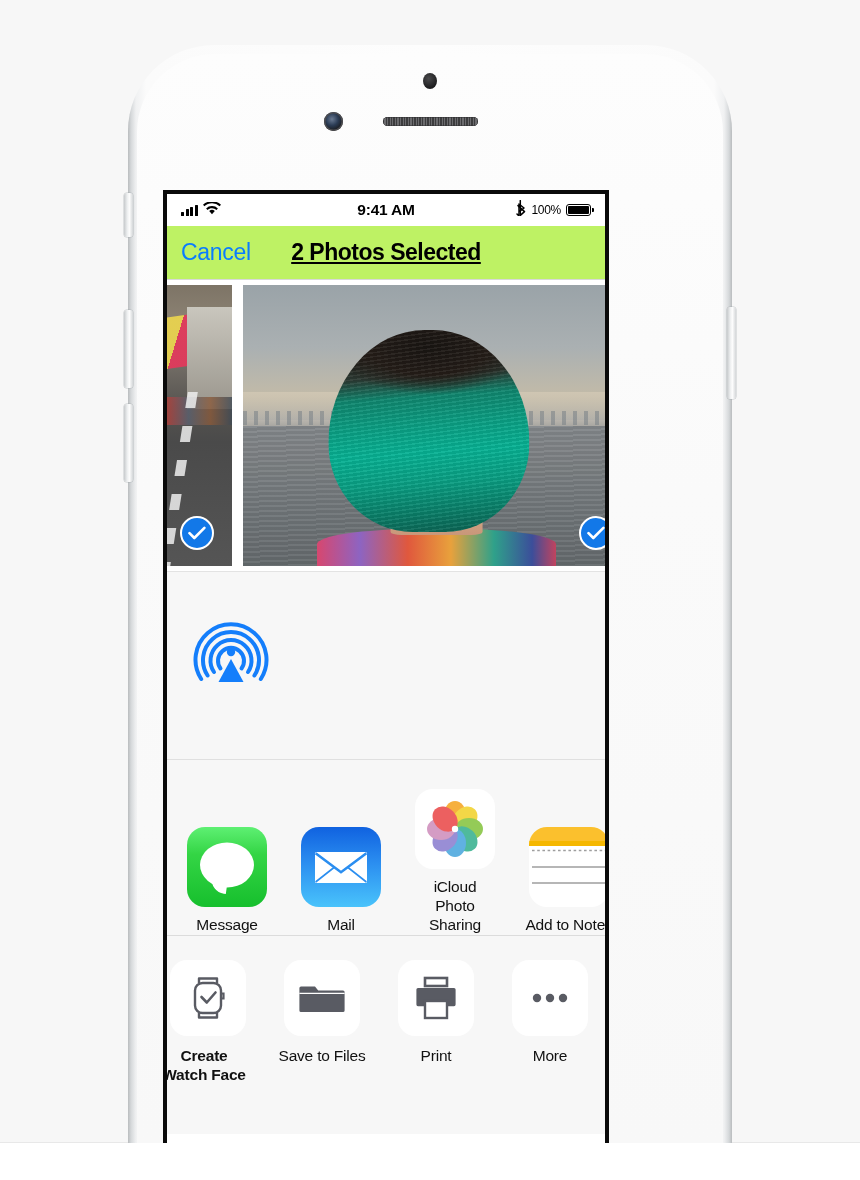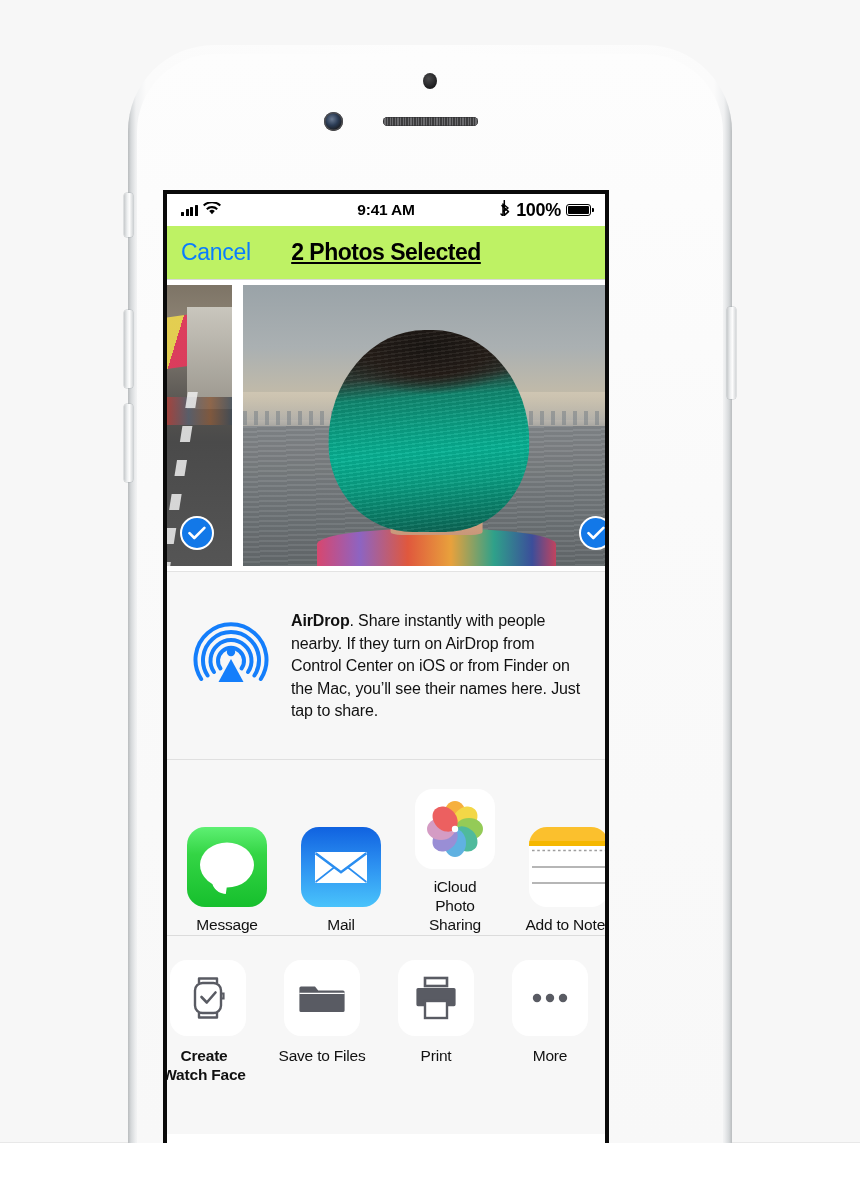--- a/index.html
+++ b/index.html
@@ -107,21 +107,21 @@
     position:absolute;left:0;right:0;text-align:center;
     font-size:15.5px;font-weight:bold;letter-spacing:-.2px;
     pointer-events:none;
   }
   .signal-bars{display:flex;align-items:flex-end;gap:1.7px;height:11px;}
   .signal-bars i{display:block;width:3px;background:#000;border-radius:.5px;}
   .signal-bars i:nth-child(1){height:4px;}
   .signal-bars i:nth-child(2){height:6.5px;}
   .signal-bars i:nth-child(3){height:9px;}
   .signal-bars i:nth-child(4){height:11px;}
-  .battery-pct{font-size:18px;font-weight:bold;letter-spacing:-.3px;}
+  .battery-pct{font-size:12px;font-weight:normal;letter-spacing:-.3px;}
   .battery{
     width:25px;height:12px;border:1.6px solid #000;border-radius:3px;
     position:relative;padding:1.4px;box-sizing:border-box;
   }
   .battery::after{
     content:"";position:absolute;right:-3.6px;top:3.2px;
     width:2px;height:4.2px;background:#000;border-radius:0 1px 1px 0;
   }
   .battery span{display:block;height:100%;background:#000;border-radius:1px;}
 
@@ -481,23 +481,20 @@
           <circle cx="42" cy="40" r="4.2" fill="#147efb" stroke="none"></circle>
           <path d="M31.5 56.5 A13 13 0 1 1 52.5 56.5" stroke-width="4"></path>
           <path d="M25 60 A20.5 20.5 0 1 1 59 60" stroke-width="4"></path>
           <path d="M18.6 63.5 A28 28 0 1 1 65.4 63.5" stroke-width="4"></path>
           <path d="M12.2 67 A35.5 35.5 0 1 1 71.8 67" stroke-width="4"></path>
         </g>
         <path d="M42 47 L54.5 70 L29.5 70 Z" fill="#147efb"></path>
         <path d="M42 47 L58 74 L26 74 Z" fill="#f7f7f7" opacity="0"></path>
       </svg>
     </div>
-    <div id="airdrop-text">
-      <b>AirDrop</b><span>. Share instantly with people nearby. If they turn on AirDrop from Control Center on iOS or from Finder on the Mac, you’ll see their names here. Just tap to share.</span>
-    </div>
   </div>
 
   <div id="apps-row">
 
     <div class="app-item" id="app-0">
       <div class="app-icon ic-message">
         <div class="bubble"></div>
             <div class="tail"></div>
       </div>
       <div class="app-label">Message</div>

